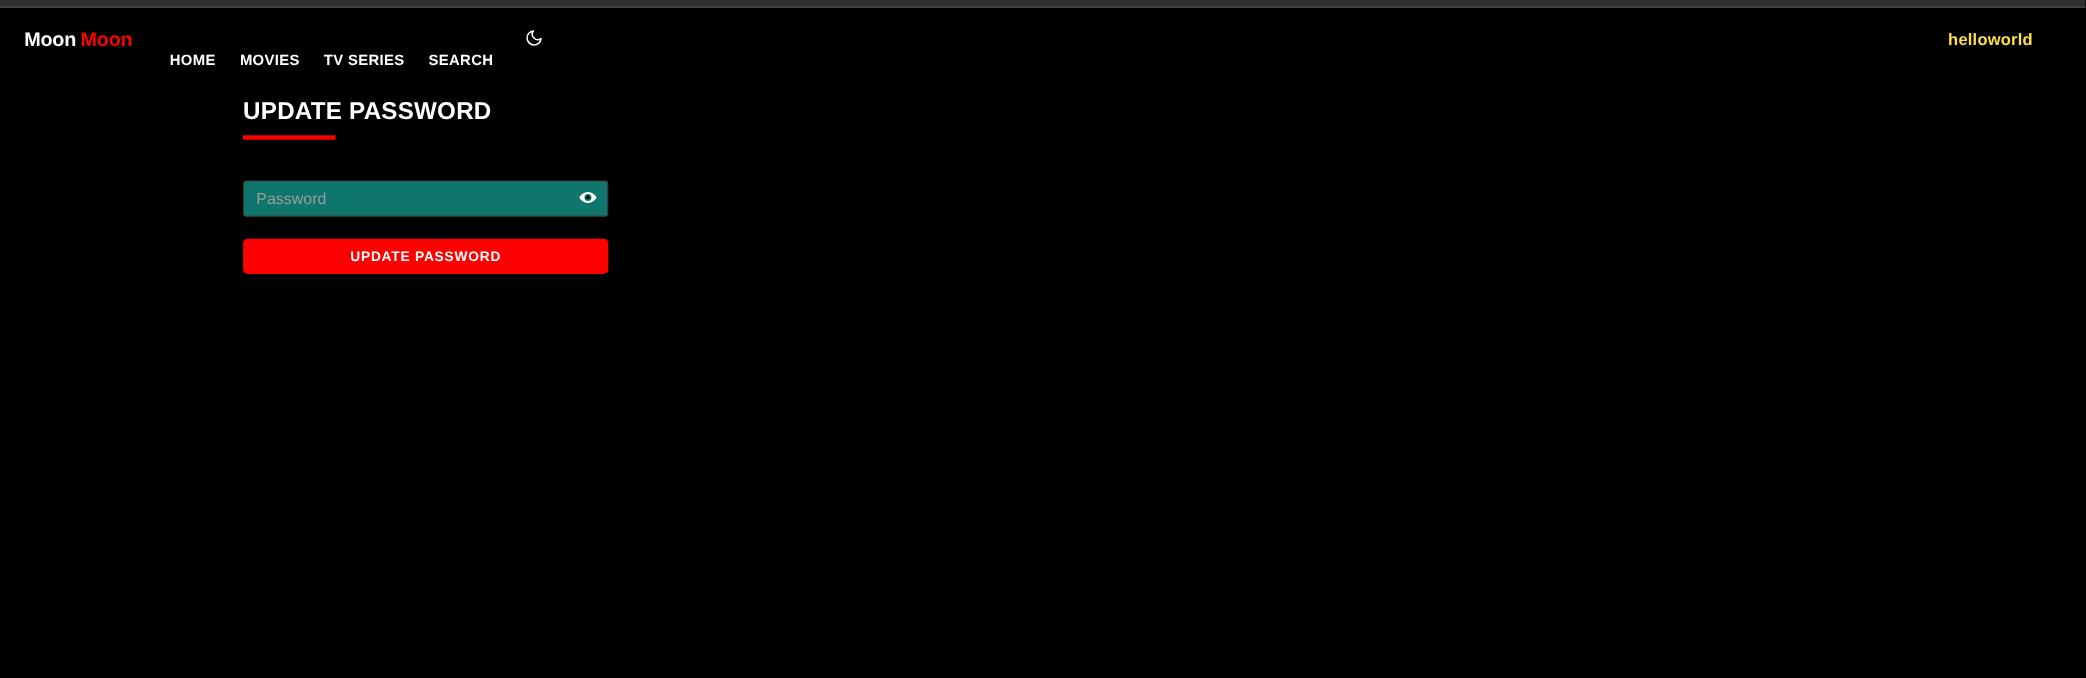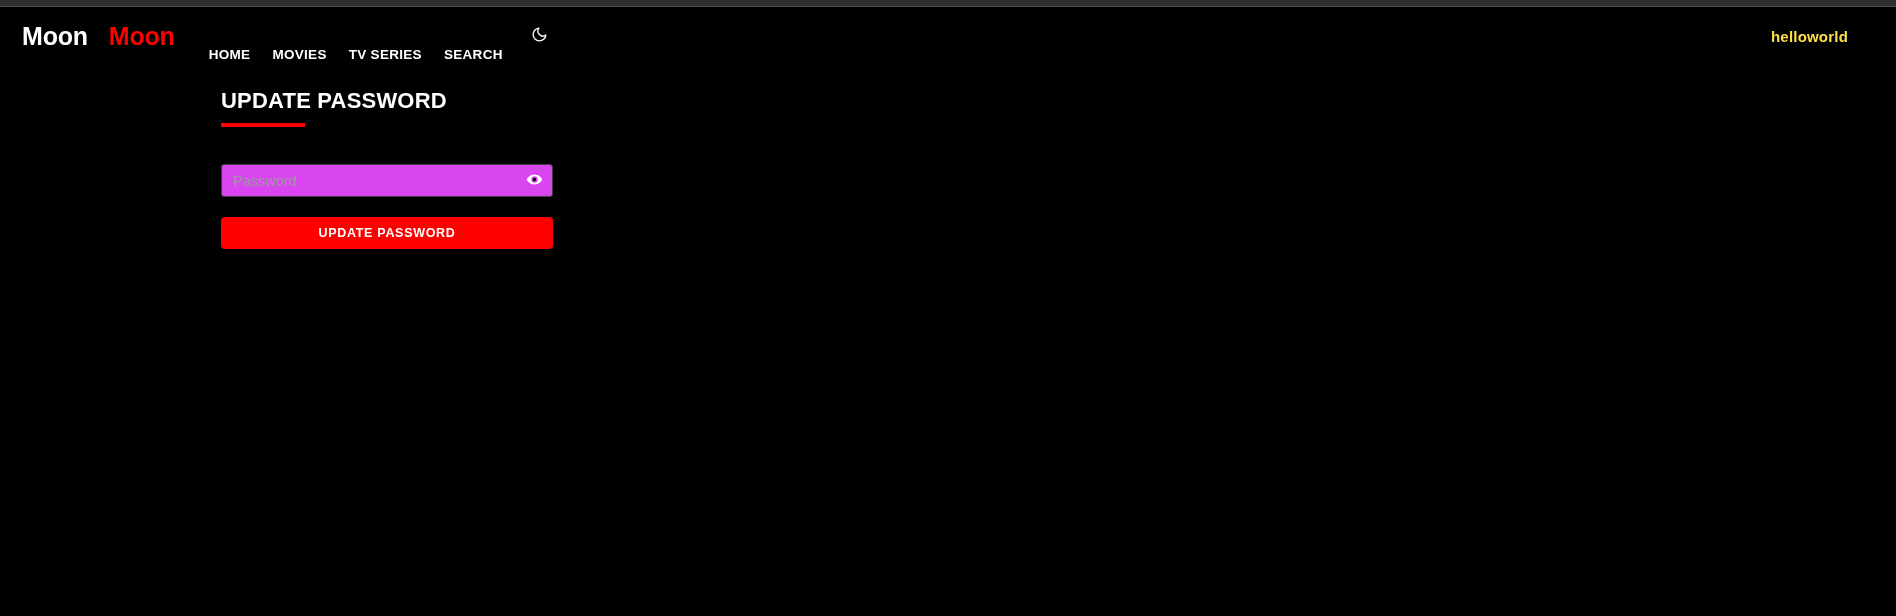--- a/index.html
+++ b/index.html
@@ -42,28 +42,28 @@
     position: absolute;
     top: 0; left: 0;
     width: 1896px;
     height: 56px;
     display: flex;
     align-items: center;
     padding: 0 22px;
     background: #000000;
   }
   .brand {
-    font-size: 25px;
+    font-size: 18px;
     font-weight: bold;
     letter-spacing: -0.2px;
     white-space: nowrap;
     margin-right: 34px;
     display: flex;
     align-items: baseline;
-    gap: 21px;
+    gap: 4px;
   }
   .brand-moon { color: #ffffff; }
   .brand-flix { color: #ff0000; }
 
   .main-nav {
     display: flex;
     align-items: center;
     gap: 22px;
   }
   .nav-link {
@@ -135,21 +135,21 @@
   }
   .field {
     position: relative;
     width: 332px;
     height: 33px;
     margin-bottom: 20px;
   }
   .field input {
     width: 100%;
     height: 100%;
-    background: #d946ef;
+    background: #0f766e;
     border: 1px solid #3e3e3e;
     border-radius: 3px;
     color: #ffffff;
     font-family: "Liberation Sans", sans-serif;
     font-size: 14.5px;
     padding: 0 34px 0 11px;
     outline: none;
   }
   .field input::placeholder {
     color: #9b9b9b;

